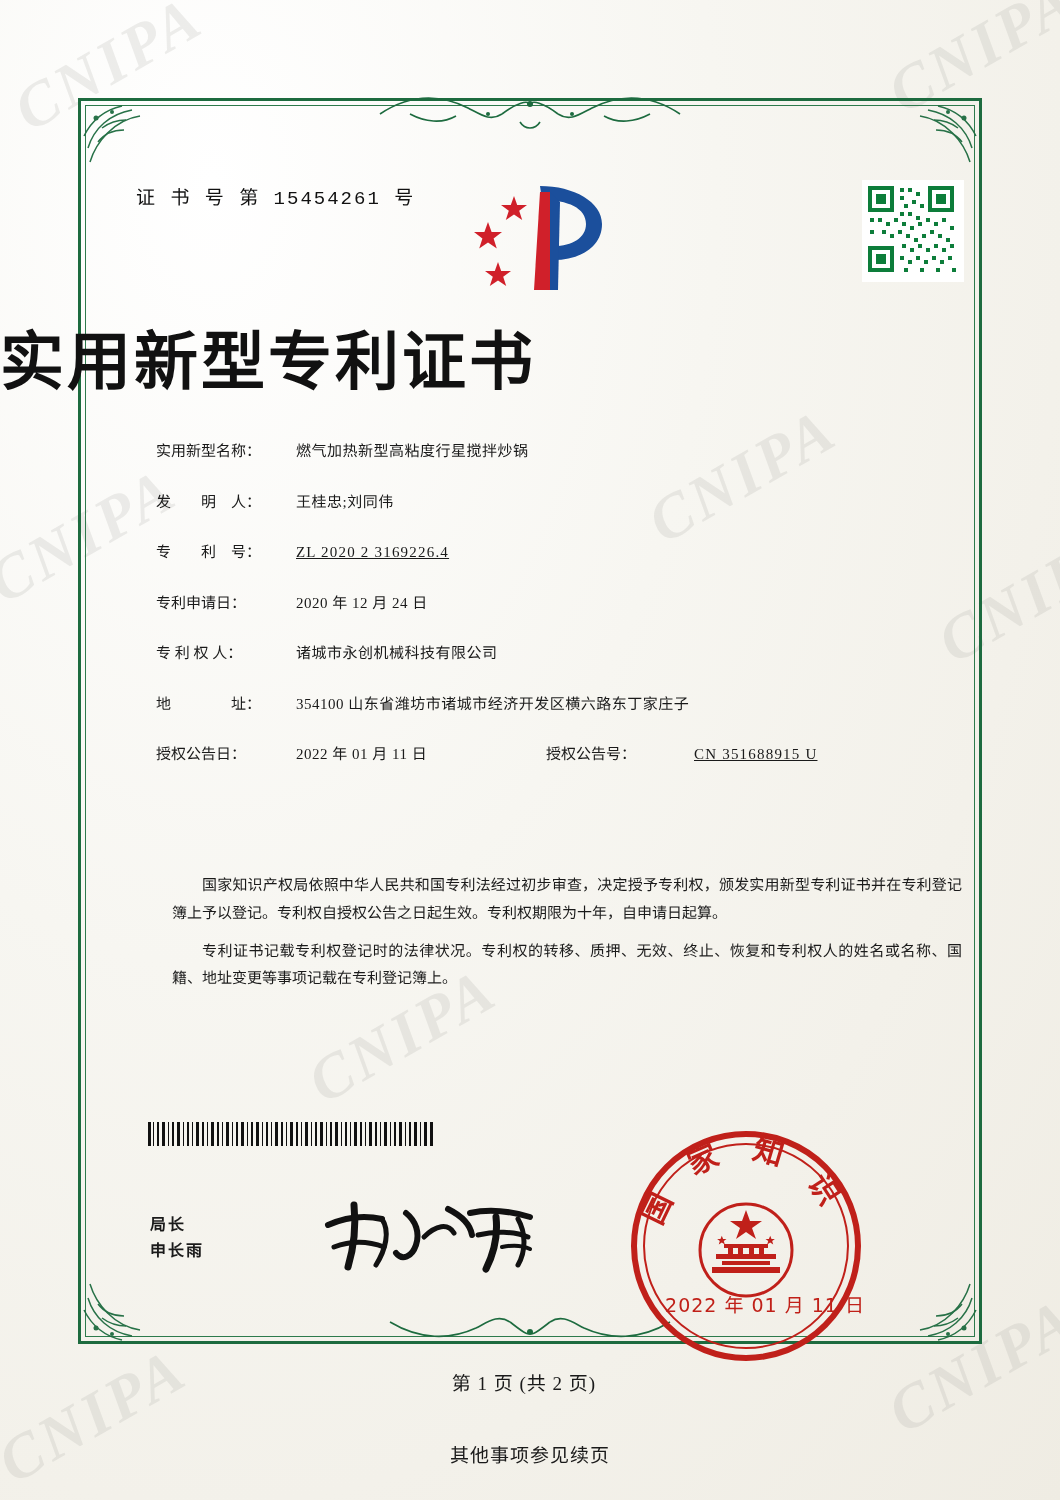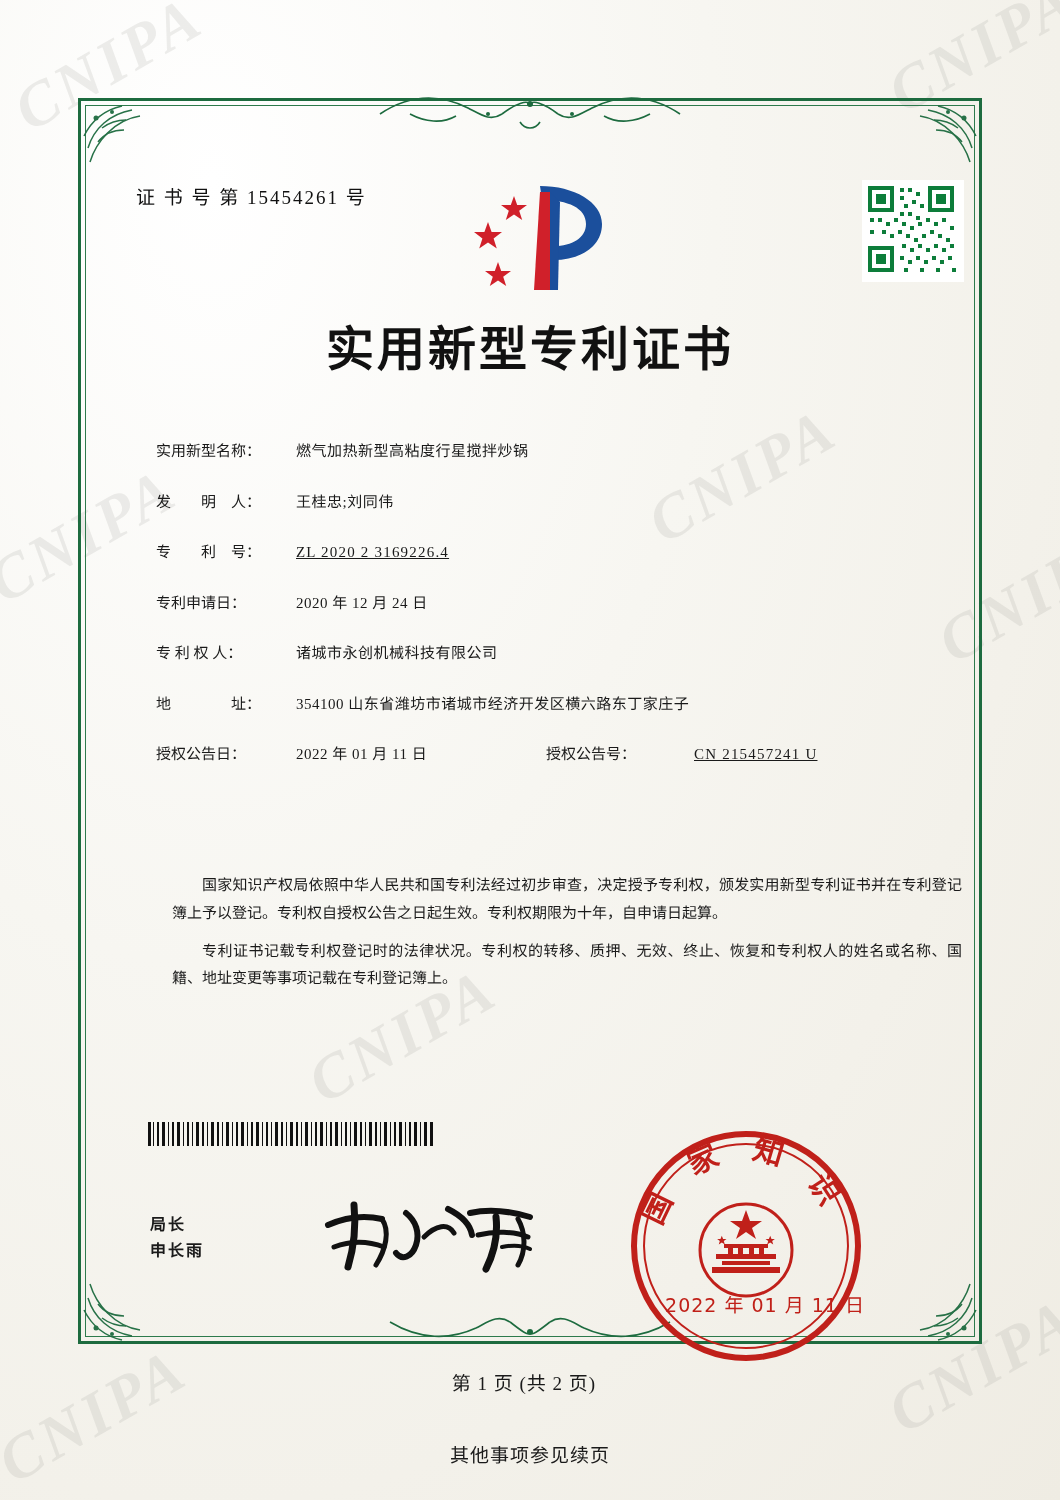--- a/index.html
+++ b/index.html
@@ -86,41 +86,42 @@
     width: 300px; height: 44px;
   }
 
   
   .cert-no {
     position: absolute;
     left: 136px; top: 182px;
     font-size: 19px;
     letter-spacing: 2px;
     color: #111;
+    font-family: Liberation Mono, monospace;
   }
   .logo {
     position: absolute;
     left: 470px; top: 178px;
     width: 150px; height: 120px;
   }
   .qrcode {
     position: absolute;
     right: 96px; top: 180px;
     width: 98px; height: 98px;
     background: #fff;
     padding: 2px;
   }
   .qrcode svg { display: block; }
 
   .title {
     position: absolute;
     left: 0; right: 0; top: 310px;
-    text-align: center;
+    text-align: left;
     font-family: Liberation Mono, monospace;
-    font-size: 48px;
+    font-size: 64px;
     font-weight: bold;
     letter-spacing: 3px;
     color: #111;
   }
 
   
   .fields {
     position: absolute;
     left: 156px; top: 440px;
     width: 790px;
@@ -456,21 +457,21 @@
       <div class="field-value">354100  山东省潍坊市诸城市经济开发区横六路东丁家庄子</div>
     </div>
 
     <div class="row-inline">
       <div class="inline-left">
         <div class="field-label">授权公告日：</div>
         <div class="field-value">2022 年 01 月 11 日</div>
       </div>
       <div class="inline-right">
         <div class="field-label">授权公告号：</div>
-        <div class="field-value mono-sp">CN 215457241 U</div>
+        <div class="field-value mono-sp">CN 351688915 U</div>
       </div>
     </div>
 
   </div>
 
   <div class="paragraphs">
     <p>国家知识产权局依照中华人民共和国专利法经过初步审查，决定授予专利权，颁发实用新型专利证书并在专利登记簿上予以登记。专利权自授权公告之日起生效。专利权期限为十年，自申请日起算。</p>
     <p>专利证书记载专利权登记时的法律状况。专利权的转移、质押、无效、终止、恢复和专利权人的姓名或名称、国籍、地址变更等事项记载在专利登记簿上。</p>
   </div>
 

